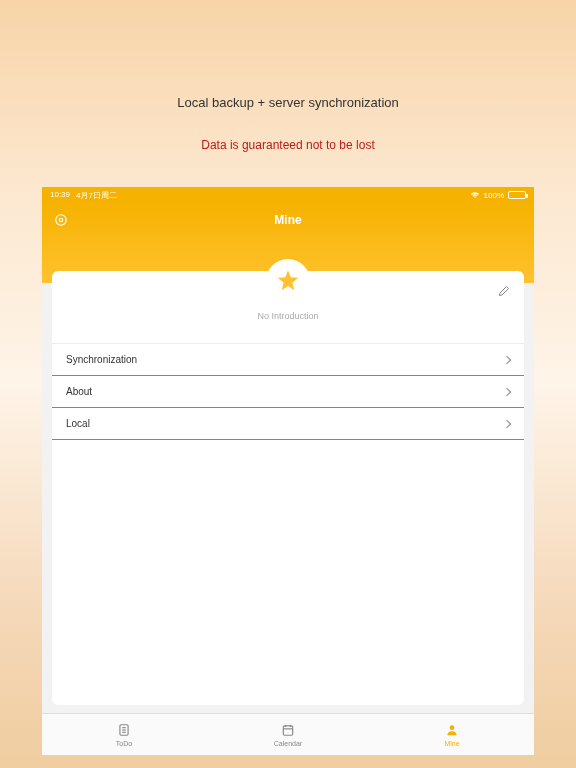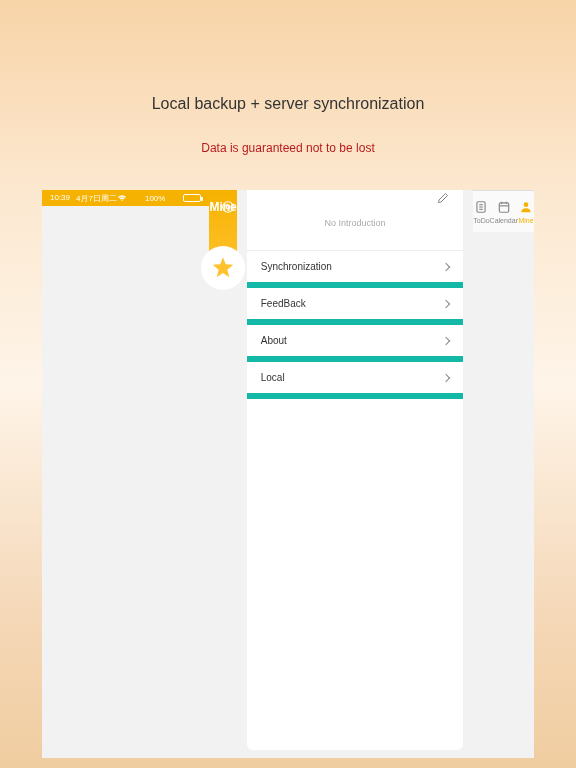--- a/index.html
+++ b/index.html
@@ -8,52 +8,52 @@
       height: 768px;
       background: linear-gradient(180deg, #f8d4a8 0%, #fce8d0 25%, #fef4e8 50%, #f5d8b8 80%, #f0cda0 100%);
       font-family: -apple-system, BlinkMacSystemFont, "Helvetica Neue", sans-serif;
       display: flex;
       flex-direction: column;
       align-items: center;
       overflow: hidden;
     }
     .promo-title {
       margin-top: 95px;
-      font-size: 16px;
+      font-size: 13px;
       color: #333;
       text-align: center;
     }
     .promo-subtitle {
       margin-top: 28px;
       font-size: 12px;
       color: #b91c1c;
       text-align: center;
     }
     .device-frame {
       margin-top: 35px;
       width: 492px;
       height: 568px;
       background: #f2f2f2;
       display: flex;
-      flex-direction: row;
+      flex-direction: column;
       position: relative;
       overflow: hidden;
     }
     .status-bar {
       height: 16px;
       background: #f6b200;
       display: flex;
       justify-content: space-between;
       align-items: center;
       padding: 0 8px;
       font-size: 8px;
       color: #fff;
     }
     .status-left { display: flex; gap: 6px; }
-    .status-right { display: flex; gap: 18px; }
+    .status-right { display: flex; gap: 4px; }
     .wifi-icon svg { display: block; }
     .battery {
       width: 18px; height: 8px;
       border: 1px solid #fff;
       border-radius: 2px;
       position: relative;
     }
     .battery::after {
       content: '';
       position: absolute;
@@ -126,21 +126,21 @@
       margin-bottom: 22px;
     }
     .menu-list {
       border-top: 1px solid #eee;
     }
     .menu-item {
       display: flex;
       justify-content: space-between;
       align-items: center;
       padding: 10px 14px;
-      border-bottom: 6px solid #14b8a6;
+      border-bottom: 1px solid #14b8a6;
       font-size: 10px;
       color: #333;
     }
     .chevron {
       width: 6px;
       height: 6px;
       border-top: 1px solid #888;
       border-right: 1px solid #888;
       transform: rotate(45deg);
     }
@@ -213,24 +213,20 @@
           <path d="M17 3 L21 7 L8 20 L3 21 L4 16 Z"></path>
         </svg>
     </span>
     <div class="intro-text">No Introduction</div>
     <div class="menu-list">
       <div class="menu-item">
         <span>Synchronization</span>
         <span class="chevron"></span>
       </div>
       <div class="menu-item">
-        <span>FeedBack</span>
-        <span class="chevron"></span>
-      </div>
-      <div class="menu-item">
         <span>About</span>
         <span class="chevron"></span>
       </div>
       <div class="menu-item">
         <span>Local</span>
         <span class="chevron"></span>
       </div>
     </div>
   </div>
 

